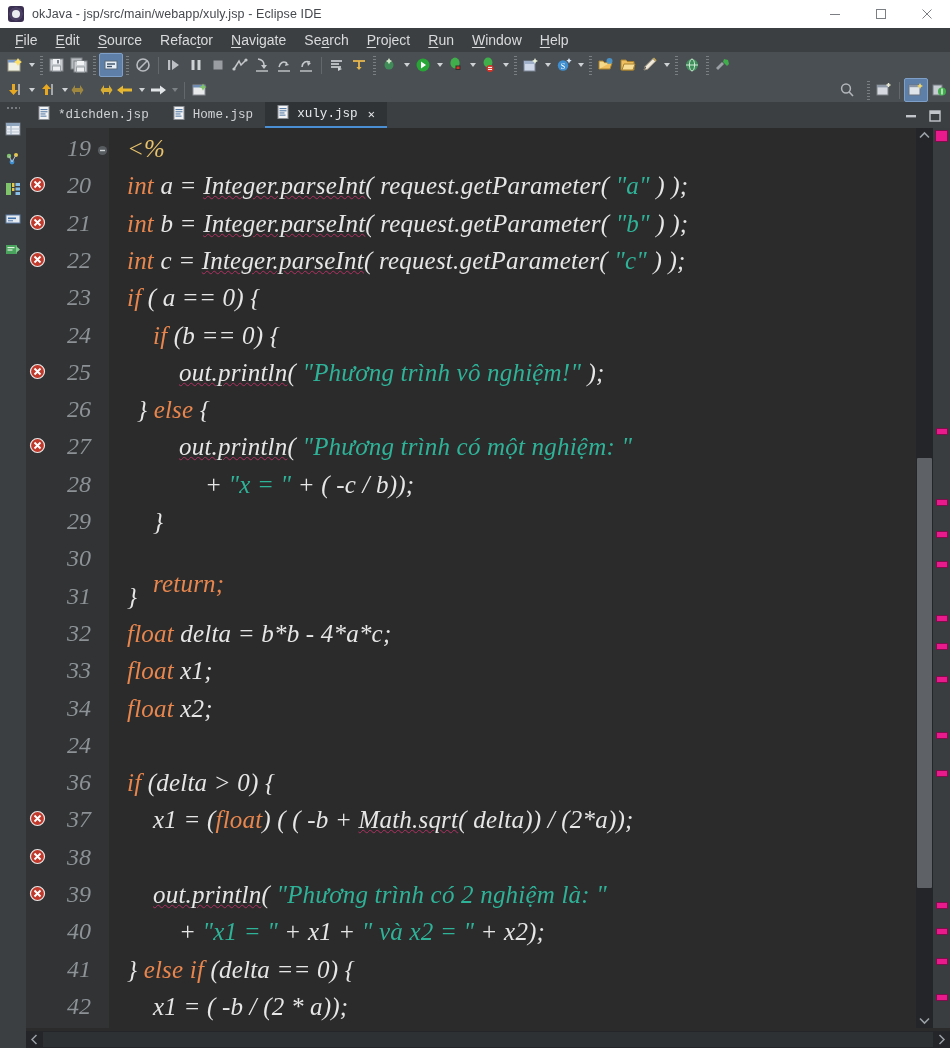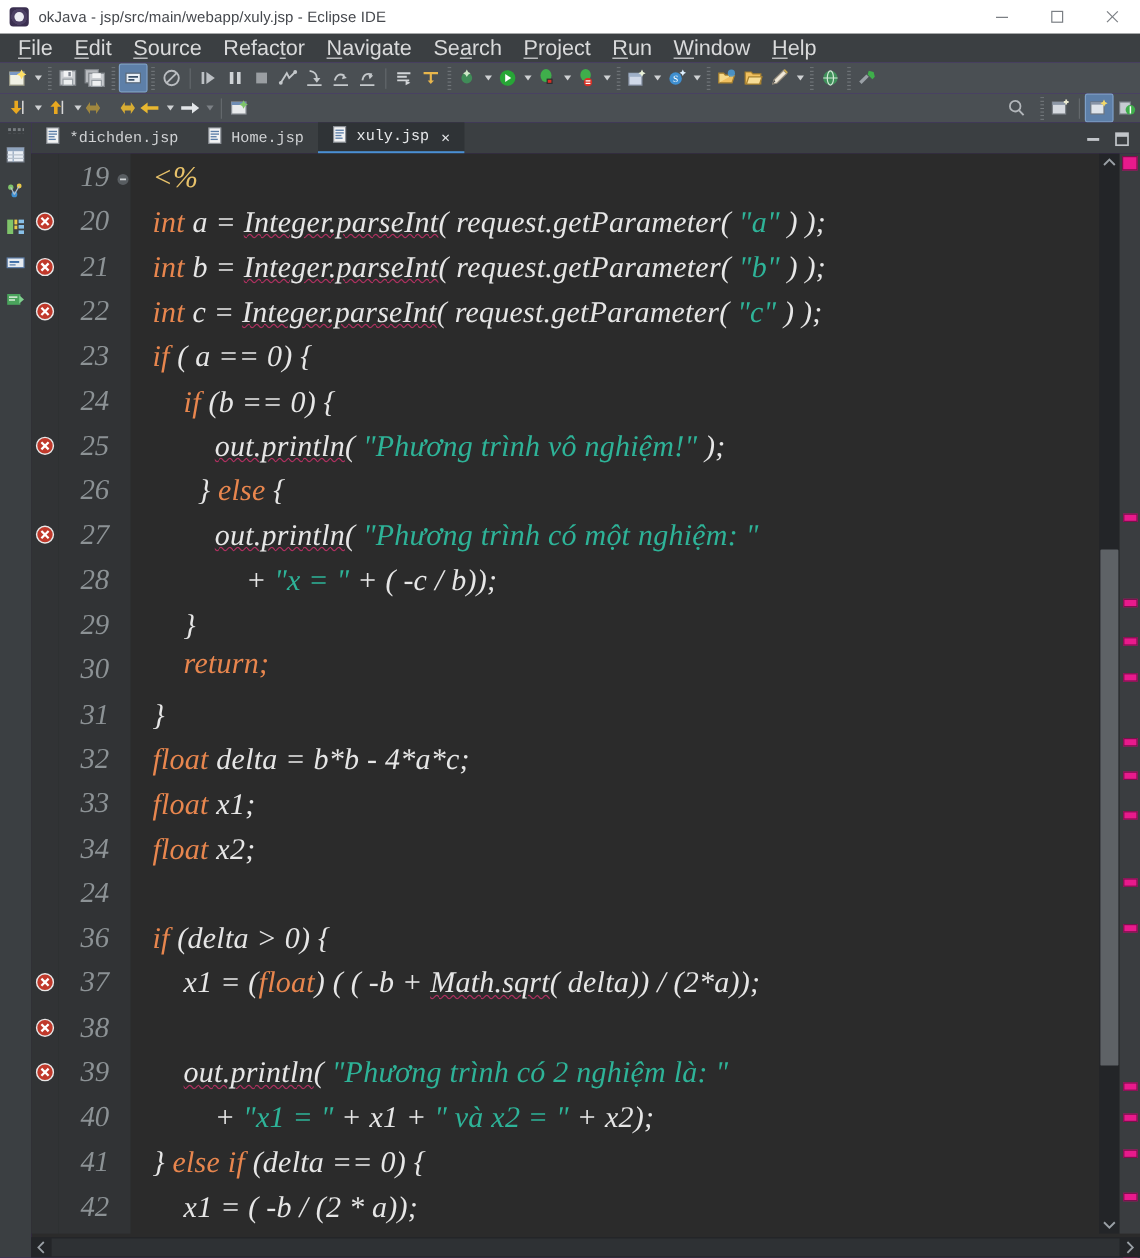--- a/index.html
+++ b/index.html
@@ -1,21 +1,21 @@
 <!DOCTYPE html>
 <html><head>
 <meta charset="utf-8">
 <style>
   html,body{margin:0;padding:0;background:#3b3f42;}
   body{
     width:950px;height:1048px;overflow:hidden;
     font-family:"Liberation Sans", sans-serif;
     -webkit-font-smoothing:antialiased;
   }
-  .app{position:relative;width:950px;height:1048px;background:#4c1d95;}
+  .app{position:relative;width:950px;height:1048px;background:#a16207;}
 
   
   .titlebar{
     position:absolute;left:0;top:0;width:950px;height:28px;
     background:#ffffff;border-bottom:1px solid #d6d6d6;
     display:flex;align-items:center;
   }
   .tb-icon{
     width:16px;height:16px;margin-left:8px;margin-right:8px;border-radius:3px;
     background:radial-gradient(circle at 50% 50%, #f2f2f2 0 22%, #4b3f63 24% 58%, #3a2f50 60% 100%);
@@ -29,21 +29,21 @@
   .tb-controls{margin-left:auto;display:flex;height:28px;}
   .tb-btn{width:46px;height:28px;display:flex;align-items:center;justify-content:center;}
   .tb-btn svg{display:block;}
 
   
   .menubar{
     position:absolute;left:0;top:28px;width:950px;height:24px;
     background:#3b3f42;display:flex;align-items:center;padding-left:6px;box-sizing:border-box;
   }
   .menu-item{
-    font-size:18px;color:#d9dadb;padding:3px 9px;white-space:nowrap;cursor:default;
+    font-size:14px;color:#d9dadb;padding:3px 9px;white-space:nowrap;cursor:default;
   }
   .menu-item u{text-decoration:underline;text-underline-offset:2px;}
 
   
   .toolbar{
     position:absolute;left:0;width:950px;background:#4a4f53;
     display:flex;align-items:center;box-sizing:border-box;
   }
   .toolbar.row1{top:52px;height:26px;padding-left:4px;}
   .toolbar.row2{top:78px;height:24px;padding-left:4px;}
@@ -660,25 +660,25 @@
           </svg></div>
       </div>
     <div class="code-area" id="codearea">
         <div class="code" style="top: 2px; left: 18px;"><span class="jsp">&lt;%</span></div>
         <div class="code" style="top: 76.6px; left: 18px;"><span class="kw">int </span><span class="pl">b = </span><span class="pl wsq">Integer.parseInt</span><span class="pl">( request.getParameter</span><span class="pl">( </span><span class="str">"b"</span><span class="pl"> ) );</span></div>
         <div class="code" style="top: 39.3px; left: 18px;"><span class="kw">int </span><span class="pl">a = </span><span class="pl wsq">Integer.parseInt</span><span class="pl">( request.getParameter</span><span class="pl">( </span><span class="str">"a"</span><span class="pl"> ) );</span></div>
         <div class="code" style="top: 113.9px; left: 18px;"><span class="kw">int </span><span class="pl">c = </span><span class="pl wsq">Integer.parseInt</span><span class="pl">( request.getParameter</span><span class="pl">( </span><span class="str">"c"</span><span class="pl"> ) );</span></div>
         <div class="code" style="top: 151.2px; left: 18px;"><span class="kw">if</span><span class="pl"> ( a == 0) {</span></div>
         <div class="code" style="top: 188.5px; left: 44px;"><span class="kw">if</span><span class="pl"> (b == 0) {</span></div>
         <div class="code" style="top: 225.8px; left: 70px;"><span class="pl wsq">out.println</span><span class="pl">( </span><span class="str">"Phương trình vô nghiệm!"</span><span class="pl"> );</span></div>
-        <div class="code" style="top: 263.1px; left: 56px;"><span class="pl">} </span><span class="kw">else</span><span class="pl"> {</span></div>
+        <div class="code" style="top: 263.1px; left: 28px;"><span class="pl">} </span><span class="kw">else</span><span class="pl"> {</span></div>
         <div class="code" style="top: 300.4px; left: 70px;"><span class="pl wsq">out.println</span><span class="pl">( </span><span class="str">"Phương trình có một nghiệm: "</span></div>
         <div class="code" style="top: 337.7px; left: 96px;"><span class="pl">+ </span><span class="str">"x = "</span><span class="pl"> + ( -c / b));</span></div>
         <div class="code" style="top: 375px; left: 44px;"><span class="pl">}</span></div>
-        <div class="code" style="top: 407px; left: 44px;"><span class="kw">return;</span></div>
+        <div class="code" style="top: 437px; left: 44px;"><span class="kw">return;</span></div>
         <div class="code" style="top: 449.6px; left: 18px;"><span class="pl">}</span></div>
         <div class="code" style="top: 486.9px; left: 18px;"><span class="kw">float </span><span class="pl">delta = b*b - 4*a*c;</span></div>
         <div class="code" style="top: 524.2px; left: 18px;"><span class="kw">float </span><span class="pl">x1;</span></div>
         <div class="code" style="top: 561.5px; left: 18px;"><span class="kw">float </span><span class="pl">x2;</span></div>
         <div class="code" style="top: 598.8px; left: 18px;"></div>
         <div class="code" style="top: 636.1px; left: 18px;"><span class="kw">if</span><span class="pl"> (delta &gt; 0) {</span></div>
         <div class="code" style="top: 673.4px; left: 44px;"><span class="pl">x1 = (</span><span class="kw">float</span><span class="pl">) ( ( -b + </span><span class="pl wsq">Math.sqrt</span><span class="pl">( delta)) / (2*a));</span></div>
         <div class="code" style="top: 748px; left: 44px;"><span class="pl wsq">out.println</span><span class="pl">( </span><span class="str">"Phương trình có 2 nghiệm là: "</span></div>
         <div class="code" style="top: 785.3px; left: 70px;"><span class="pl">+ </span><span class="str">"x1 = "</span><span class="pl"> + x1 + </span><span class="str">" và x2 = "</span><span class="pl"> + x2);</span></div>
         <div class="code" style="top: 822.6px; left: 18px;"><span class="pl">} </span><span class="kw">else if</span><span class="pl"> (delta == 0) {</span></div>

